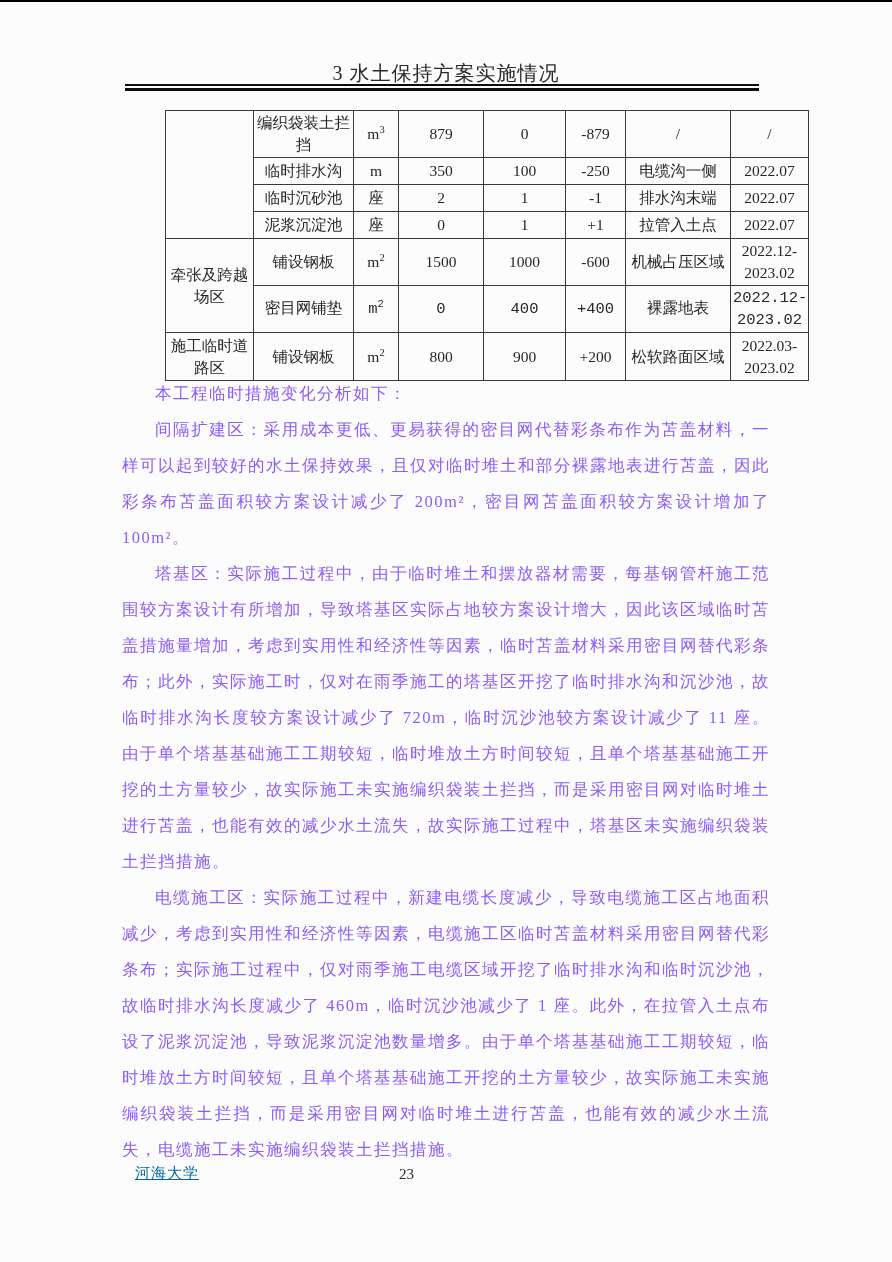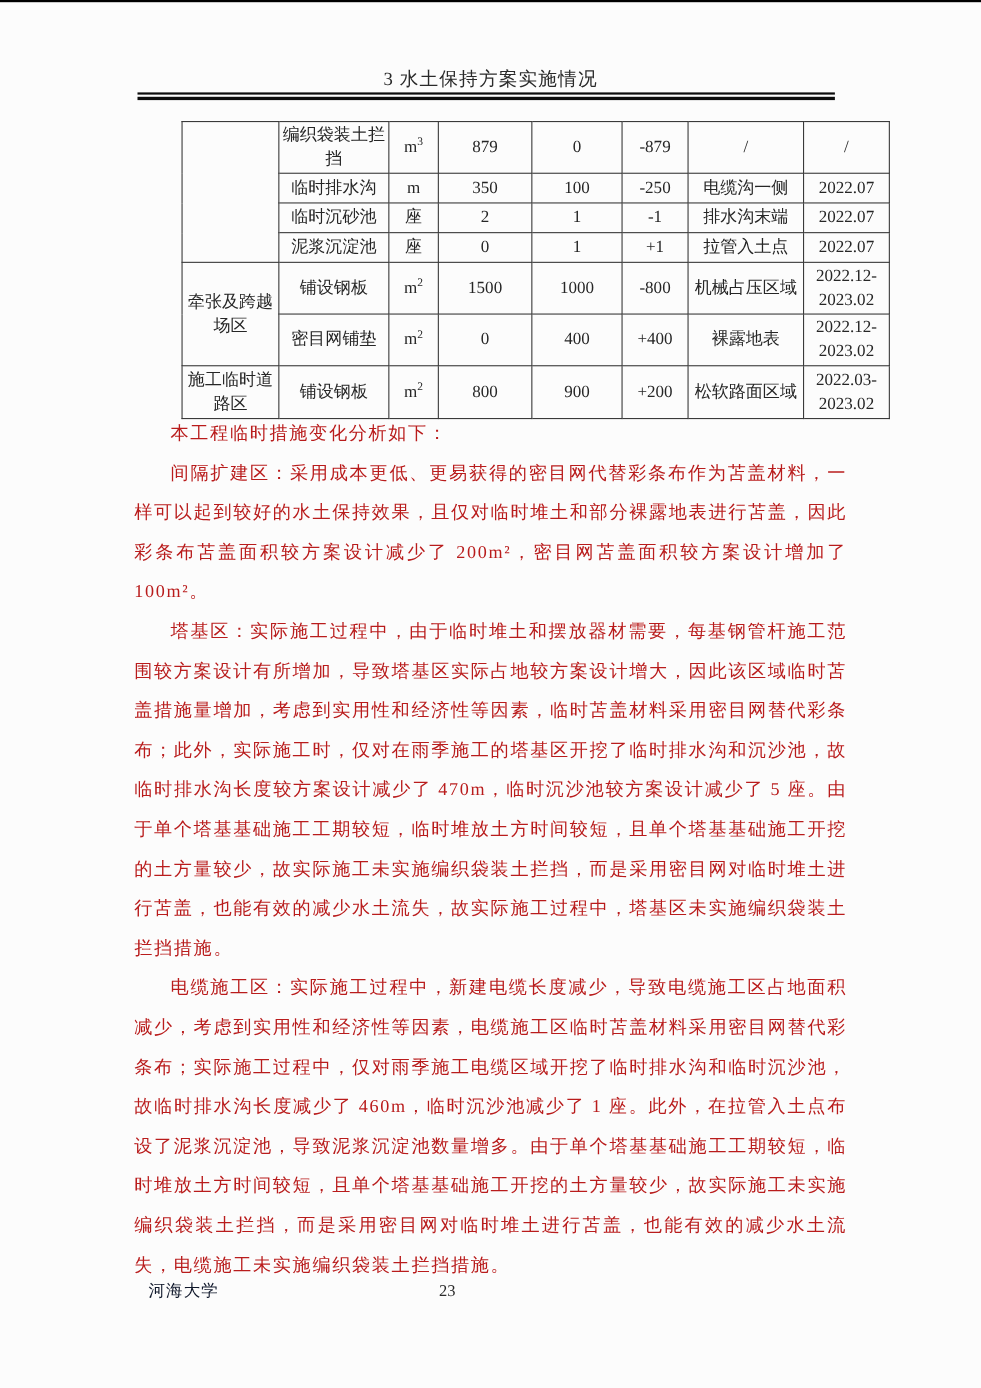--- a/index.html
+++ b/index.html
@@ -15,21 +15,21 @@
   .sheet { position: absolute; top: 0; left: 0; width: 892px; height: 1262px; }
 
   .top-scan-line {
     position: absolute; top: 0; left: 0;
     width: 892px; height: 2px; background: #000;
   }
 
   .header-title {
     position: absolute; top: 60px; left: 0; width: 892px;
     text-align: center;
-    font-size: 17px;
+    font-size: 20px;
     letter-spacing: 1px;
     color: #2a2a2a;
   }
   .header-rule {
     position: absolute; top: 84px; left: 125px; width: 634px;
     height: 2px;
     border-top: 2.5px solid #0d0d0d;
     border-bottom: 3px solid #0d0d0d;
   }
 
@@ -48,37 +48,37 @@
     vertical-align: middle;
     padding: 1px 2px;
     line-height: 1.42;
   }
   td.cell-region   { padding: 0 13px; }
   td.cell-measure  { padding: 0 6px; }
   td.cell-location { padding: 0 12px; }
   td.cell-period   { padding: 0 4px; }
   tr.h45 { height: 45px; }
   tr.h27 { height: 27px; }
-  tr.h46 { height: 46px; }
+  tr.h46 { height: 46px; font-family: Liberation Mono, monospace; }
   tr.h48 { height: 48px; }
   sup { font-size: 10.5px; line-height: 0; }
 
   .bodytext {
     position: absolute; top: 376px; left: 122px; width: 648px;
     font-size: 16.5px;
     line-height: 36px;
     letter-spacing: 1.5px;
     text-align: justify;
-    color: #b91c1c;
+    color: #8b5cf6;
   }
   .bodytext p { margin: 0; text-indent: 2em; }
 
   .footer-inst {
     position: absolute; top: 1164px; left: 135px;
-    font-size: 15px; color: #0f172a; letter-spacing: 1px;
+    font-size: 15px; color: #0369a1; letter-spacing: 1px; text-decoration: underline;
   }
   .footer-page {
     position: absolute; top: 1166px; left: 0; width: 813px;
     text-align: center; font-size: 15px; color: #2a2a2a;
   }
 </style>
 </head>
 <body>
 
 <div class="sheet">
@@ -136,21 +136,21 @@
         <td>+1</td>
         <td class="cell-location">拉管入土点</td>
         <td class="cell-period">2022.07</td>
       </tr>
       <tr class="h45">
         <td class="cell-region" rowspan="2">牵张及跨越场区</td>
         <td class="cell-measure">铺设钢板</td>
         <td><span>m</span><sup>2</sup></td>
         <td>1500</td>
         <td>1000</td>
-        <td>-800</td>
+        <td>-600</td>
         <td class="cell-location">机械占压区域</td>
         <td class="cell-period">2022.12-2023.02</td>
       </tr>
       <tr class="h46">
         <td class="cell-measure">密目网铺垫</td>
         <td><span>m</span><sup>2</sup></td>
         <td>0</td>
         <td>400</td>
         <td>+400</td>
         <td class="cell-location">裸露地表</td>
@@ -165,20 +165,20 @@
         <td>+200</td>
         <td class="cell-location">松软路面区域</td>
         <td class="cell-period">2022.03-2023.02</td>
       </tr>
     </tbody>
   </table>
 
   <div class="bodytext">
     <p>本工程临时措施变化分析如下：</p>
     <p>间隔扩建区：采用成本更低、更易获得的密目网代替彩条布作为苫盖材料，一样可以起到较好的水土保持效果，且仅对临时堆土和部分裸露地表进行苫盖，因此彩条布苫盖面积较方案设计减少了 200m²，密目网苫盖面积较方案设计增加了 100m²。</p>
-    <p>塔基区：实际施工过程中，由于临时堆土和摆放器材需要，每基钢管杆施工范围较方案设计有所增加，导致塔基区实际占地较方案设计增大，因此该区域临时苫盖措施量增加，考虑到实用性和经济性等因素，临时苫盖材料采用密目网替代彩条布；此外，实际施工时，仅对在雨季施工的塔基区开挖了临时排水沟和沉沙池，故临时排水沟长度较方案设计减少了 470m，临时沉沙池较方案设计减少了 5 座。由于单个塔基基础施工工期较短，临时堆放土方时间较短，且单个塔基基础施工开挖的土方量较少，故实际施工未实施编织袋装土拦挡，而是采用密目网对临时堆土进行苫盖，也能有效的减少水土流失，故实际施工过程中，塔基区未实施编织袋装土拦挡措施。</p>
+    <p>塔基区：实际施工过程中，由于临时堆土和摆放器材需要，每基钢管杆施工范围较方案设计有所增加，导致塔基区实际占地较方案设计增大，因此该区域临时苫盖措施量增加，考虑到实用性和经济性等因素，临时苫盖材料采用密目网替代彩条布；此外，实际施工时，仅对在雨季施工的塔基区开挖了临时排水沟和沉沙池，故临时排水沟长度较方案设计减少了 720m，临时沉沙池较方案设计减少了 11 座。由于单个塔基基础施工工期较短，临时堆放土方时间较短，且单个塔基基础施工开挖的土方量较少，故实际施工未实施编织袋装土拦挡，而是采用密目网对临时堆土进行苫盖，也能有效的减少水土流失，故实际施工过程中，塔基区未实施编织袋装土拦挡措施。</p>
     <p>电缆施工区：实际施工过程中，新建电缆长度减少，导致电缆施工区占地面积减少，考虑到实用性和经济性等因素，电缆施工区临时苫盖材料采用密目网替代彩条布；实际施工过程中，仅对雨季施工电缆区域开挖了临时排水沟和临时沉沙池，故临时排水沟长度减少了 460m，临时沉沙池减少了 1 座。此外，在拉管入土点布设了泥浆沉淀池，导致泥浆沉淀池数量增多。由于单个塔基基础施工工期较短，临时堆放土方时间较短，且单个塔基基础施工开挖的土方量较少，故实际施工未实施编织袋装土拦挡，而是采用密目网对临时堆土进行苫盖，也能有效的减少水土流失，电缆施工未实施编织袋装土拦挡措施。</p>
   </div>
 
   <div class="footer-inst">河海大学</div>
   <div class="footer-page">23</div>
 
 </div>
 
 </body></html>

